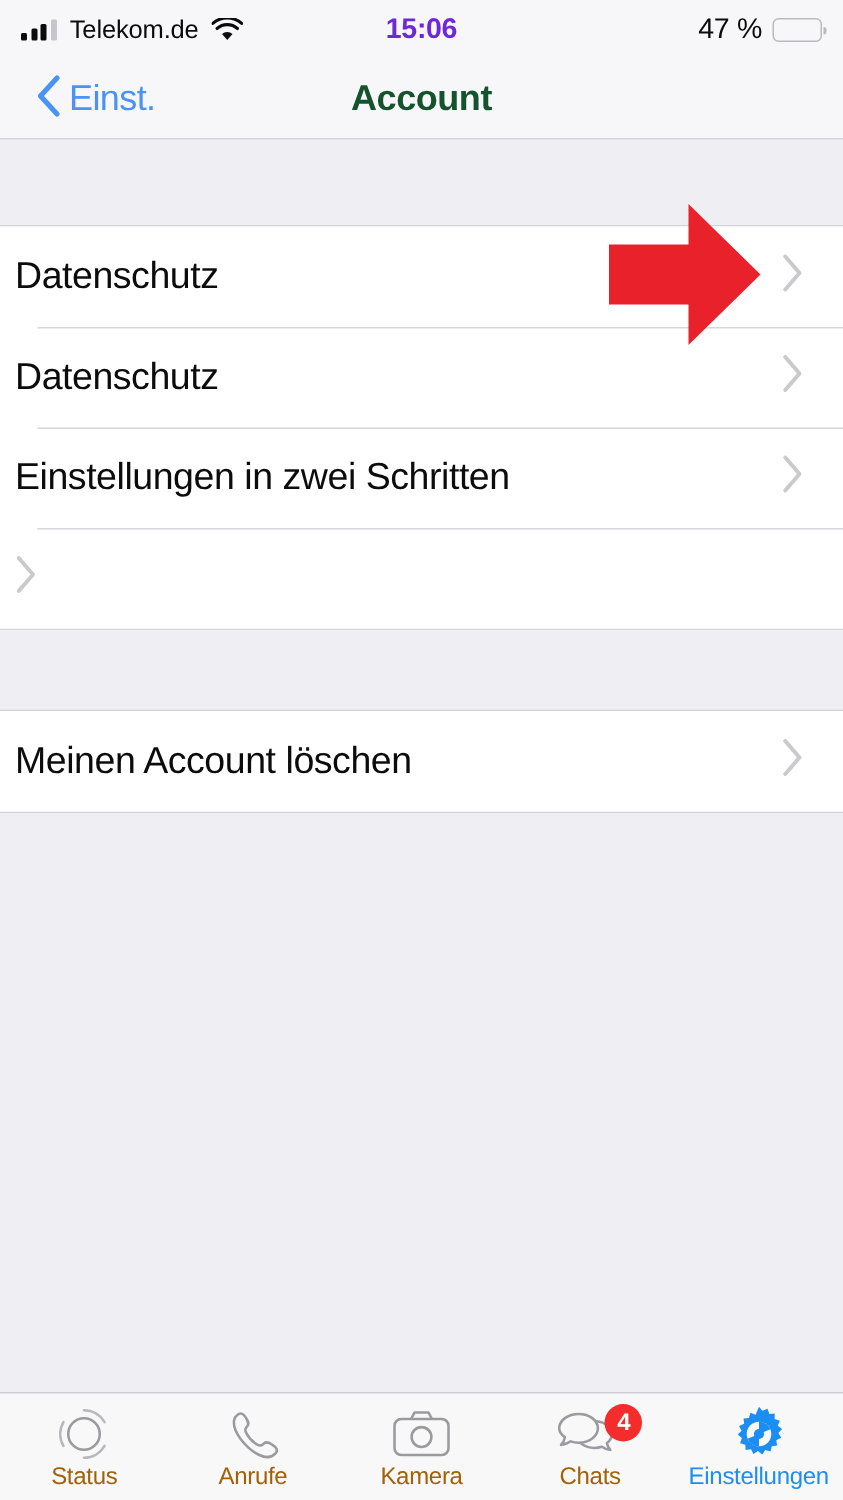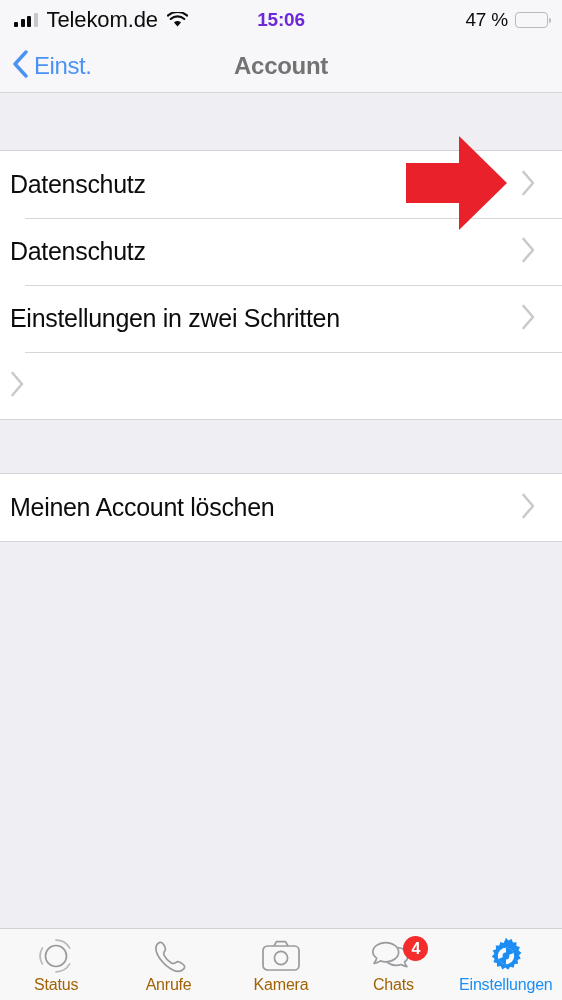--- a/index.html
+++ b/index.html
@@ -42,21 +42,21 @@
     width: 4px;
     background: #0b0b0b;
     border-radius: 1px;
   }
   .signal-bars i:nth-child(1) { height: 5px; }
   .signal-bars i:nth-child(2) { height: 8px; }
   .signal-bars i:nth-child(3) { height: 11px; }
   .signal-bars i:nth-child(4) { height: 14px; background: #c6c6cc; }
 
   .carrier {
-    font-size: 22px;
+    font-size: 17px;
     color: #0b0b0b;
     letter-spacing: -0.1px;
   }
   .wifi-icon { display: block; }
 
   .sb-center {
     position: absolute;
     left: 0; right: 0;
     text-align: center;
     font-size: 19px;
@@ -108,37 +108,37 @@
     border-bottom: 0.5px solid #d3d3d8;
     display: flex;
     align-items: center;
     position: relative;
     box-sizing: border-box;
   }
   .back-btn {
     display: flex;
     align-items: center;
     gap: 5px;
-    padding-left: 12px;
+    padding-left: 24px;
     cursor: pointer;
     position: relative;
     z-index: 2;
   }
   .back-label {
     font-size: 24px;
     color: #4a93f5;
     letter-spacing: -0.4px;
   }
   .nav-title {
     position: absolute;
     left: 0; right: 0;
     text-align: center;
     font-size: 24px;
     font-weight: bold;
-    color: #737373;
+    color: #14532d;
     letter-spacing: -0.3px;
     pointer-events: none;
   }
 
   
   .section-gap {
     background: #efeef3;
   }
   .gap-1 { height: 57px; }
   .gap-2 { height: 53px; }

